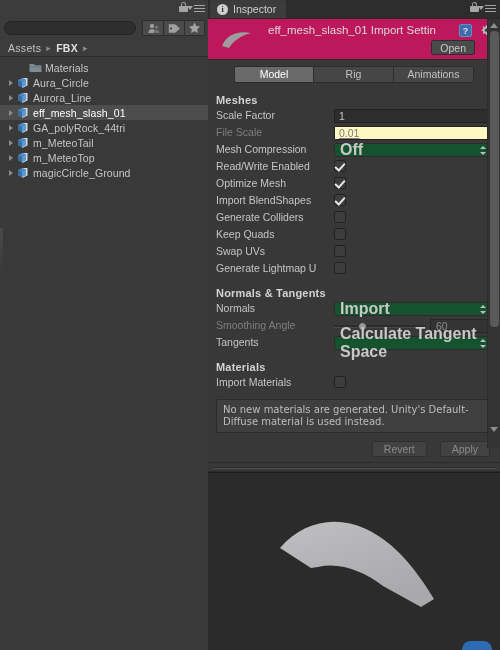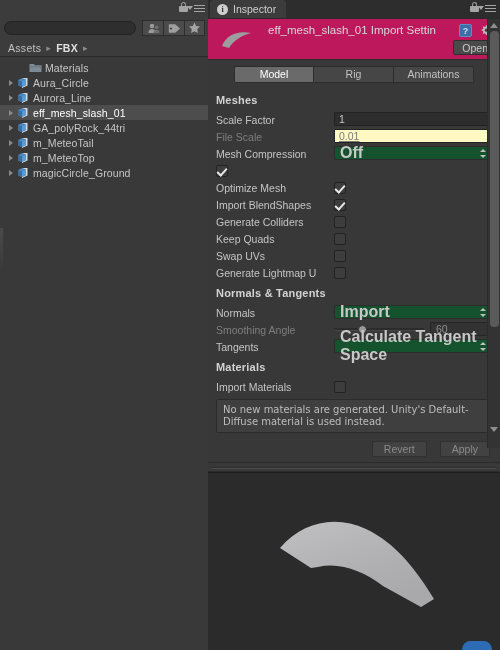--- a/index.html
+++ b/index.html
@@ -139,21 +139,21 @@
     font-size:11.5px;color:#d8d8d8;white-space:nowrap;overflow:hidden;
   }
   .help-icon{
     position:absolute;right:28px;top:5px;width:13px;height:13px;
     background:#3d6ea8;border:1px solid #5c8fc9;border-radius:2px;
     display:flex;align-items:center;justify-content:center;
     font-size:9px;color:#cfe0f2;font-weight:bold;box-sizing:border-box;
   }
   .gear-icon{position:absolute;right:7px;top:4px;width:14px;height:14px;}
   .open-btn{
-    position:absolute;right:3px;top:21px;
+    position:absolute;right:25px;top:21px;
     height:15px;padding:0 8px;
     background:#4a4a4a;border:1px solid #2e2e2e;border-radius:2px;
     display:flex;align-items:center;justify-content:center;
     font-size:10.5px;color:#c9c9c9;box-sizing:border-box;
   }
 
   .tabstrip{
     position:relative;height:22px;display:flex;align-items:center;
     justify-content:center;padding-top:3px;background:#383838;
   }
@@ -168,21 +168,21 @@
   .tbtn.active{background:#6a6a6a;color:#fff;}
 
   .settings{
     position:relative;padding:5px 8px 0 8px;
   }
   .sect-title{
     font-size:11px;font-weight:bold;color:#d3d3d3;
     margin:4px 0 3px 0;letter-spacing:.2px;
   }
   .row{
-    display:flex;align-items:flex-end;height:17px;margin-bottom:0px;
+    display:flex;align-items:flex-start;height:17px;margin-bottom:0px;
   }
   .row .lbl{
     width:118px;flex:none;font-size:10.5px;color:#c5c5c5;
     white-space:nowrap;overflow:hidden;
   }
   .row .lbl.dim{color:#7e7e7e;}
   .txtfield{
     flex:1;height:14px;background:#2d2d2d;border:1px solid #222;
     border-radius:1px;box-sizing:border-box;
     display:flex;align-items:center;padding-left:4px;
@@ -511,20 +511,21 @@
 
         <div class="row">
           <span class="lbl">Mesh Compression</span>
           <span class="dropdown">
             <span>Off</span>
             <span class="arr"></span>
           </span>
         </div>
 
         <div class="row">
+          <span class="lbl">Read/Write Enabled</span>
           <span class="cbox checked"></span>
         </div>
 
         <div class="row">
           <span class="lbl">Optimize Mesh</span>
           <span class="cbox checked"></span>
         </div>
 
         <div class="row">
           <span class="lbl">Import BlendShapes</span>

